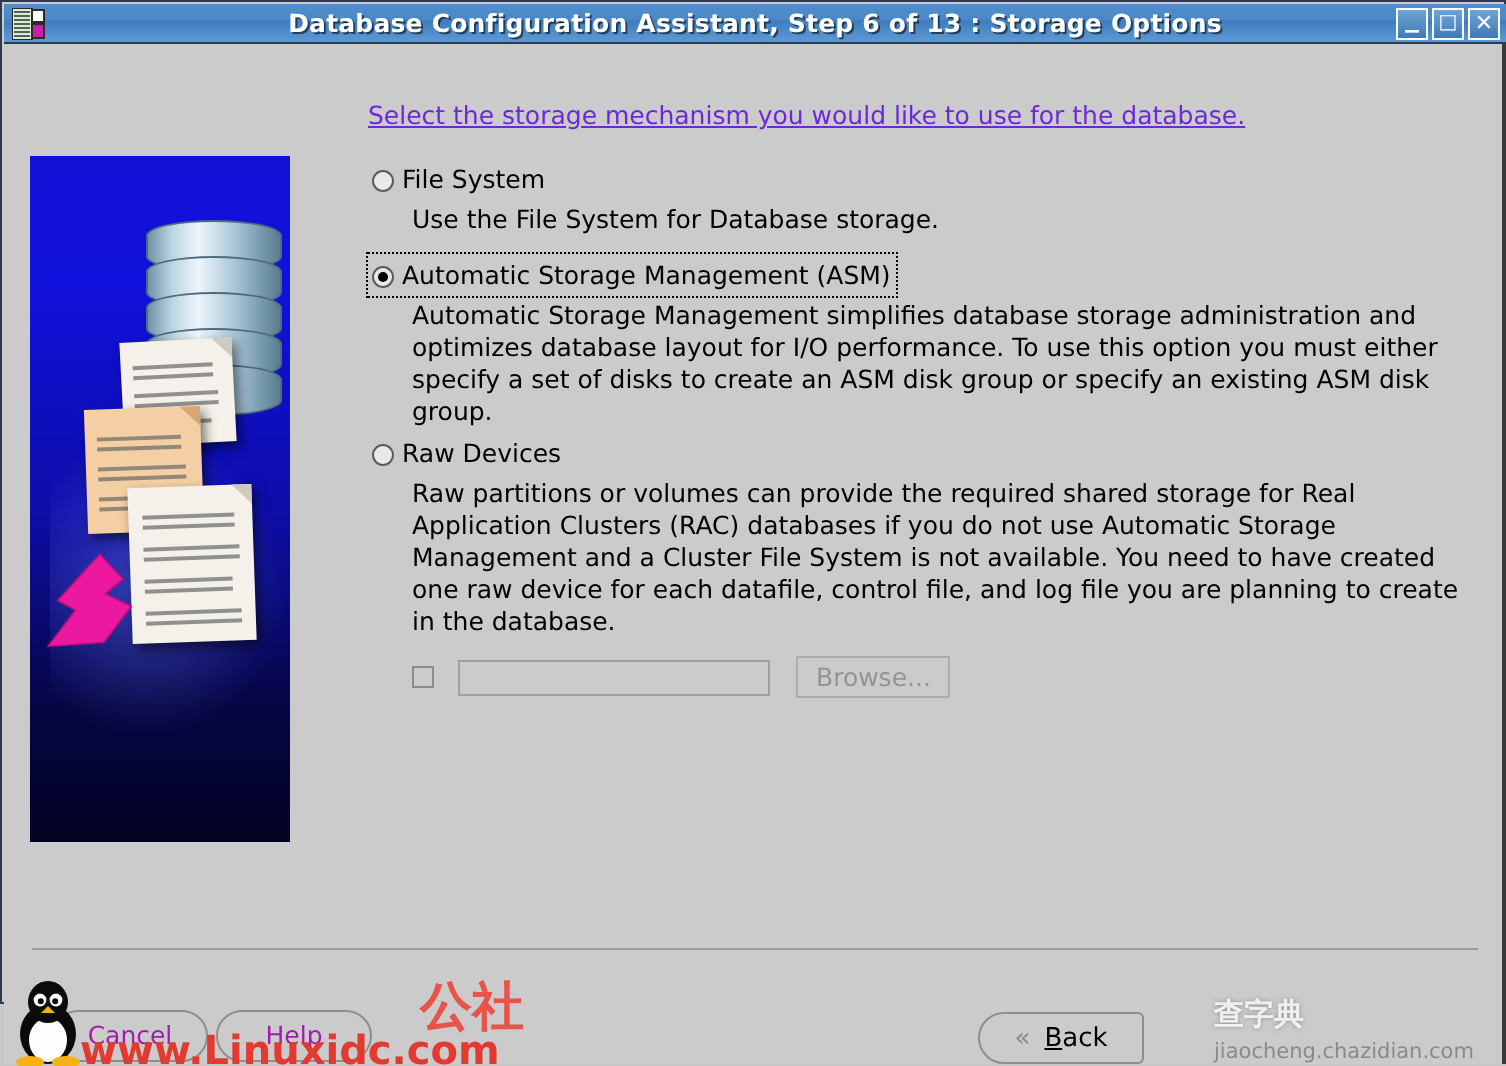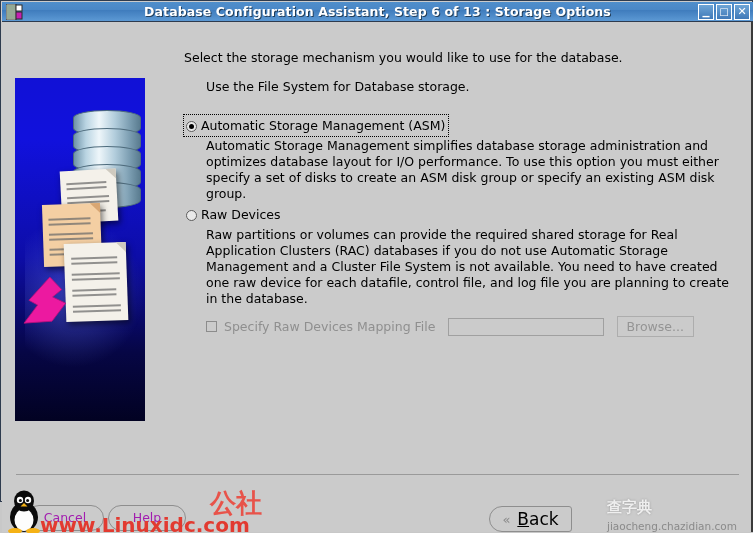--- a/index.html
+++ b/index.html
@@ -148,23 +148,24 @@
   }
 
   
   .content {
     position: absolute;
     left: 182px; top: 28px;
     width: 550px;
   }
   .intro {
     font-size: 12.5px;
-    color: #000000;
+    color: #6d28d9;
     margin-bottom: 14px;
     white-space: nowrap;
+    text-decoration: underline;
   }
   .opt-block { margin-bottom: 2px; }
   .opt-row {
     position: relative;
     display: inline-block;
     padding: 1px 3px 1px 2px;
     box-sizing: border-box;
   }
   .opt-row.focused {
     outline: 1px dotted #000000;
@@ -298,21 +299,21 @@
   .nav-next .inner {
     position: absolute;
     left: 2px; top: 2px;
     width: 82px; height: 22px;
     border: 1.3px solid #9b9b9b;
     border-radius: 2px 11px 11px 2px;
     box-sizing: border-box;
     pointer-events: none;
   }
   .nav-label {
-    font-size: 17px;
+    font-size: 13px;
     color: #000000;
     position: relative;
     z-index: 2;
   }
   .nav-label u { text-decoration: underline; }
   .chev {
     color: #8a8a8a;
     font-size: 13px;
     position: relative;
     z-index: 2;
@@ -479,39 +480,41 @@
             <polygon points="2,46 18,30 10,24 34,4 44,18 34,24 46,32 30,48" fill="#ec19a0" stroke="#b2107a" stroke-width="0.8" transform="rotate(-8 26 26)"></polygon>
           </svg>
         </div>
       </div>
 
       <div class="content">
 
         <div class="intro">Select the storage mechanism you would like to use for the database.</div>
 
         <div class="opt-block">
+          <div class="opt-row">
+            <span class="radio"></span><span class="opt-label">File System</span>
+          </div>
           <div class="opt-desc">Use the File System for Database storage.</div>
         </div>
 
-        <div class="opt-block" style="margin-top:20px;">
+        <div class="opt-block" style="margin-top:9px;">
           <div class="opt-row focused">
             <span class="radio checked"></span><span class="opt-label">Automatic Storage Management (ASM)</span>
           </div>
           <div class="opt-desc">Automatic Storage Management simplifies database storage administration and optimizes database layout for I/O performance. To use this option you must either specify a set of disks to create an ASM disk group or specify an existing ASM disk group.</div>
         </div>
 
         <div class="opt-block" style="">
           <div class="opt-row">
             <span class="radio"></span><span class="opt-label">Raw Devices</span>
           </div>
           <div class="opt-desc">Raw partitions or volumes can provide the required shared storage for Real Application Clusters (RAC) databases if you do not use Automatic Storage Management and a Cluster File System is not available.  You need to have created one raw device for each datafile, control file, and log file you are planning to create in the database.</div>
 
           <div class="sub-row">
             <span class="chk"></span>
-            <span class="chk-label">Specify Raw Devices Mapping File</span>
             <input class="txtfield" type="text" disabled="" value="" style="">
             <div class="browse-btn">Browse...</div>
           </div>
         </div>
       </div>
 
       <div class="separator"></div>
 
       <div class="btn-pill" id="btn-cancel">Cancel</div>
       <div class="btn-pill" id="btn-help">Help</div>

